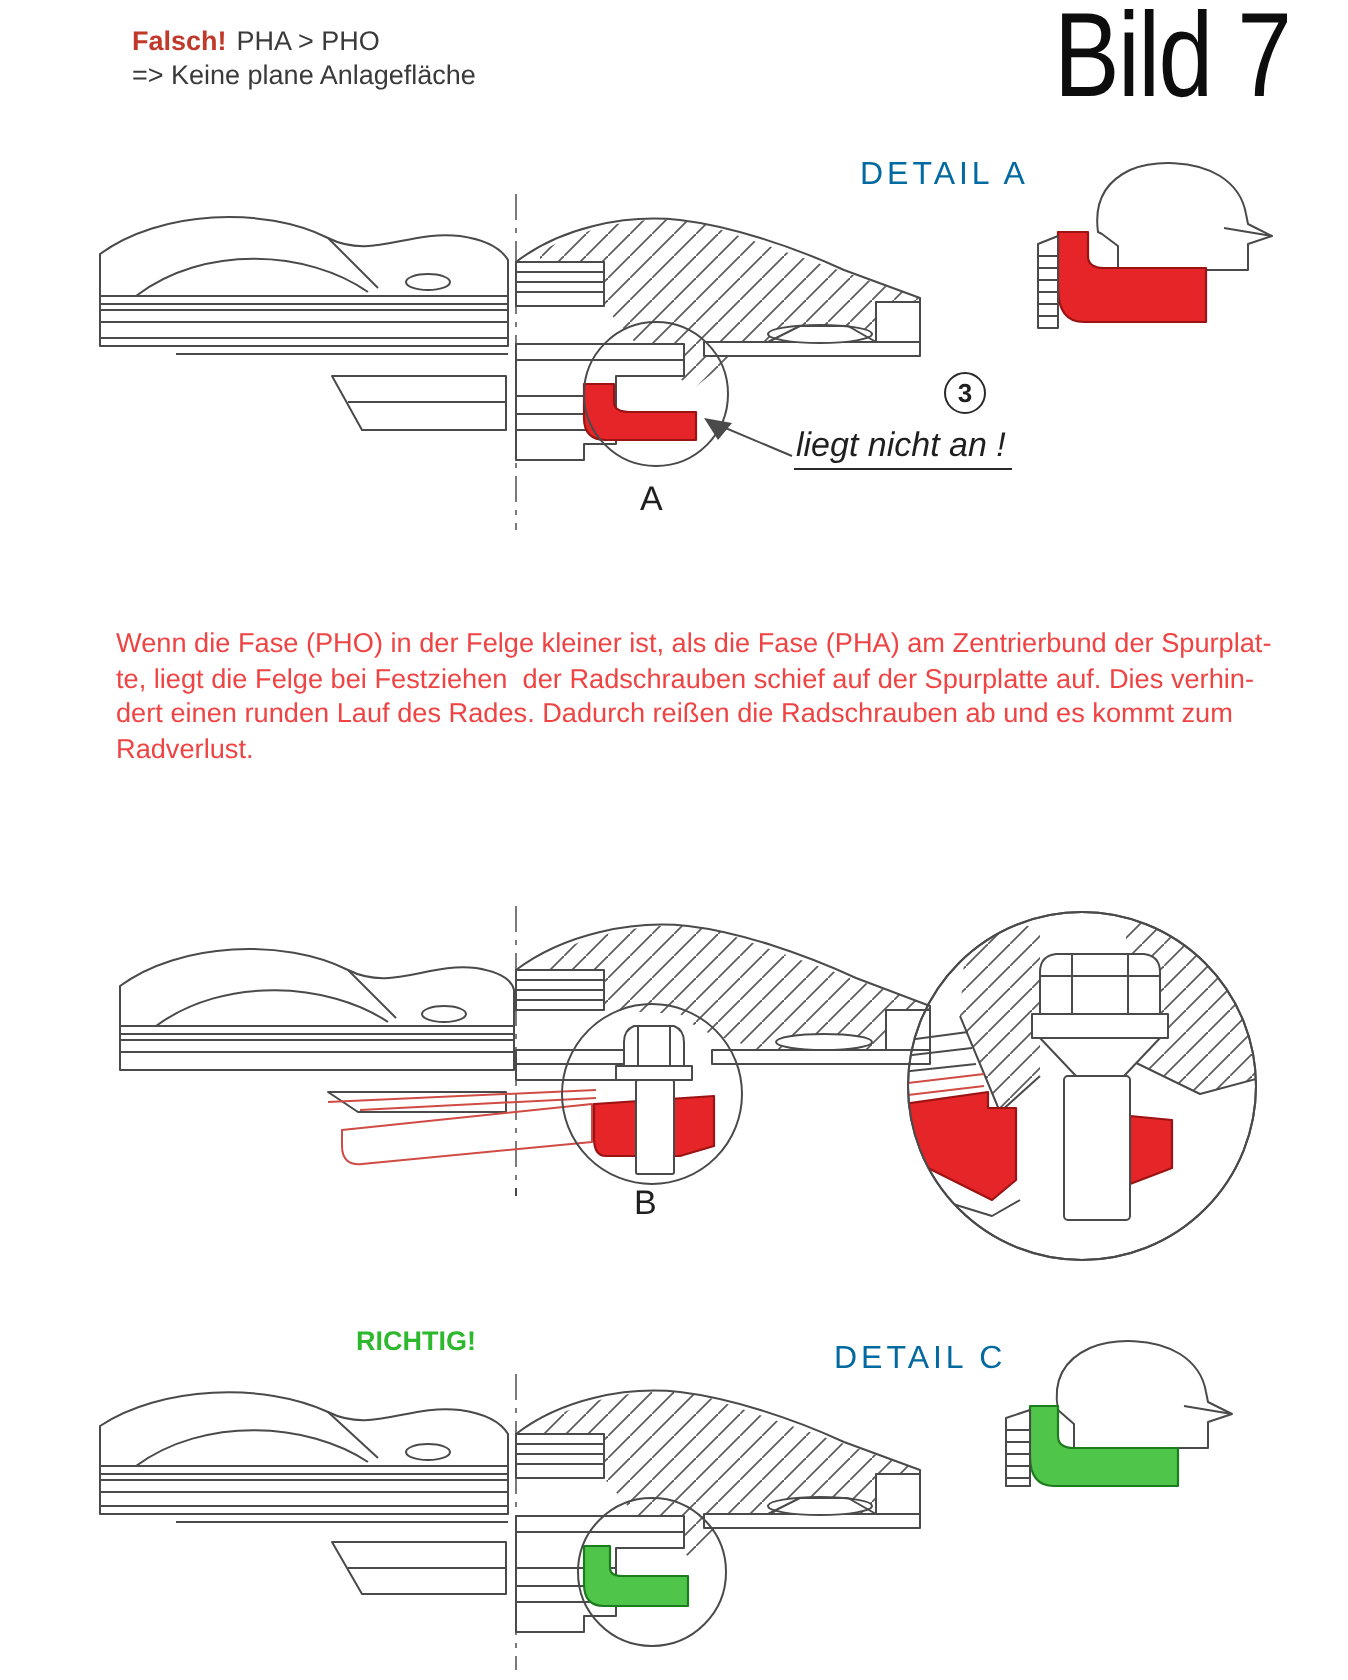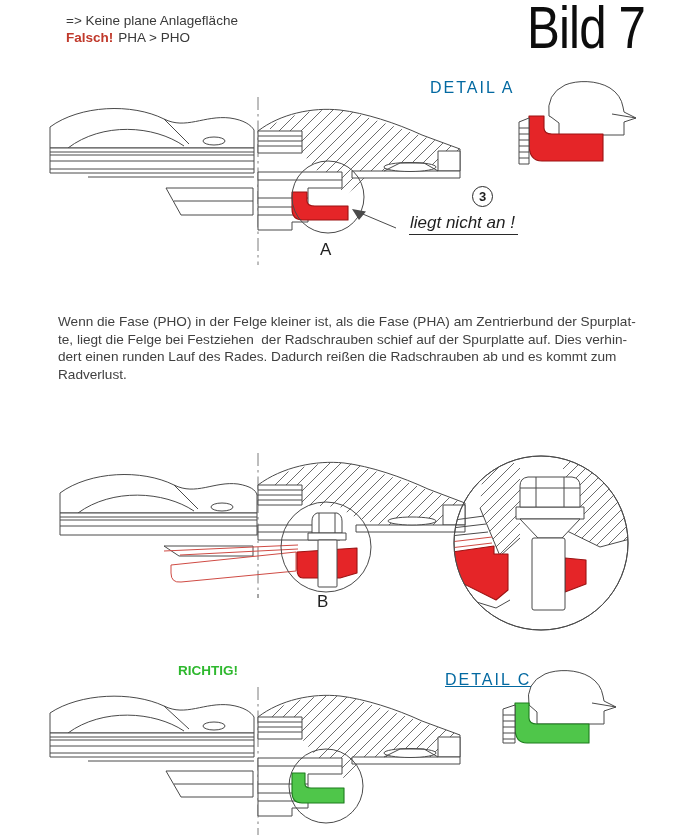--- a/index.html
+++ b/index.html
@@ -9,39 +9,39 @@
   
   .note{font-size:13.5px;line-height:17px;color:#3a3a3a;}
   .note .warn{color:#c0392b;font-weight:bold;margin-right:5px;}
   .big-title{font-size:60px;color:#0d0d0d;letter-spacing:-1px;transform:scaleX(0.82);transform-origin:left top;white-space:nowrap;}
   .detail-label{font-size:16px;letter-spacing:2px;color:#0369a1;white-space:nowrap;}
   .annotation{font-size:17px;font-style:italic;color:#1f1f1f;border-bottom:1.4px solid #2a2a2a;padding:0 3px 1px 1px;white-space:nowrap;}
   .sec-label{font-size:17px;color:#1f1f1f;}
   .callout{width:21px;height:21px;border:1.6px solid #2a2a2a;border-radius:50%;
            display:flex;align-items:center;justify-content:center;
            font-size:13px;font-weight:bold;color:#1f1f1f;box-sizing:border-box;}
-  .para{font-size:13.6px;line-height:17.6px;color:#404040;white-space:pre-wrap;width:602px;}
+  .para{font-size:13.6px;line-height:17.6px;color:#ef4444;white-space:pre-wrap;width:602px;}
   .richtig{font-size:13.5px;font-weight:bold;color:#2eb82e;text-align:right;}
   
   svg.tech{position:absolute;overflow:visible;}
   .ln{stroke:#4a4a4a;stroke-width:1;fill:none;stroke-linejoin:round;}
   .wh{stroke:#4a4a4a;stroke-width:1;fill:#ffffff;stroke-linejoin:round;}
   .ctr{stroke:#5a5a5a;stroke-width:0.8;stroke-dasharray:13 4 2.5 4;fill:none;}
   .red-f{fill:#e52528;stroke:#9b1313;stroke-width:1.1;stroke-linejoin:round;}
   .grn-f{fill:#4fc64a;stroke:#1d7c1d;stroke-width:1.1;stroke-linejoin:round;}
   .red-l{stroke:#cf4b44;stroke-width:1;fill:none;stroke-linejoin:round;}
 </style>
 </head>
 <body>
 
 <div class="canvas">
 
   <div class="abs note" style="left:66px;top:12px;">
+    <div><span class="warn">Falsch!</span><span>PHA &gt; PHO</span></div>
     <div>=&gt; Keine plane Anlagefläche</div>
-    <div><span class="warn">Falsch!</span><span>PHA &gt; PHO</span></div>
   </div>
 
   <div class="abs big-title" style="left:527px;top:-7px;">Bild 7</div>
 
   <div class="abs detail-label" style="left:430px;top:79px;">DETAIL A</div>
 
   <svg class="tech" style="left:40px;top:95px;" width="425" height="175" viewBox="0 0 425 175">
     <defs>
       <pattern id="hT" patternUnits="userSpaceOnUse" width="11" height="11">
         <path d="M-1 12 L12 -1" stroke="#5c5c5c" stroke-width="0.9" fill="none"></path>
@@ -104,21 +104,21 @@
       <line class="ln" x1="6" y1="70" x2="16" y2="70"></line>
       <line class="ln" x1="6" y1="76" x2="16" y2="76"></line>
       <line class="ln" x1="6" y1="82" x2="16" y2="82"></line>
     </g>
   </svg>
 
   <div class="abs callout" style="left:472px;top:186px;">
     <span>3</span>
   </div>
 
-  <div class="abs annotation" style="left:409px;top:213px;">liegt nicht an !</div>
+  <div class="abs annotation" style="left:397px;top:213px;">liegt nicht an !</div>
 
   <div class="abs sec-label" style="left:320px;top:240px;">A</div>
 
   <div class="abs para" style="left:58px;top:313px;">Wenn die Fase (PHO) in der Felge kleiner ist, als die Fase (PHA) am Zentrierbund der Spurplat-
 te, liegt die Felge bei Festziehen  der Radschrauben schief auf der Spurplatte auf. Dies verhin-
 dert einen runden Lauf des Rades. Dadurch reißen die Radschrauben ab und es kommt zum
 Radverlust.</div>
 
   <svg class="tech" style="left:40px;top:445px;" width="430" height="175" viewBox="0 0 430 175">
     <defs>
@@ -206,21 +206,21 @@
         <line class="ln" x1="114" y1="27" x2="114" y2="57"></line>
         <line class="ln" x1="70" y1="38" x2="130" y2="38"></line>
         <rect class="wh" x="82" y="88" width="33" height="72" rx="2"></rect>
       </g>
     </g>
     <circle cx="91" cy="93" r="87" fill="none" class="ln" stroke-width="1.2"></circle>
   </svg>
 
   <div class="abs richtig" style="left:178px;top:663px;">RICHTIG!</div>
 
-  <div class="abs detail-label" style="left:445px;top:671px;text-decoration:underline;">DETAIL C</div>
+  <div class="abs detail-label" style="left:417px;top:671px;">DETAIL C</div>
 
   <svg class="tech" style="left:40px;top:685px;" width="425" height="155" viewBox="0 0 425 155">
     <defs>
       <pattern id="hBo" patternUnits="userSpaceOnUse" width="11" height="11">
         <path d="M-1 12 L12 -1" stroke="#5c5c5c" stroke-width="0.9" fill="none"></path>
       </pattern>
     </defs>
     <line class="ctr" x1="218" y1="2" x2="218" y2="150"></line>
     <g>
       <path class="wh" d="M10 48 L10 28 C40 8 92 6 124 21 C146 32 164 17 190 20 C204 22 211 27 214 32 L214 48 Z"></path>

